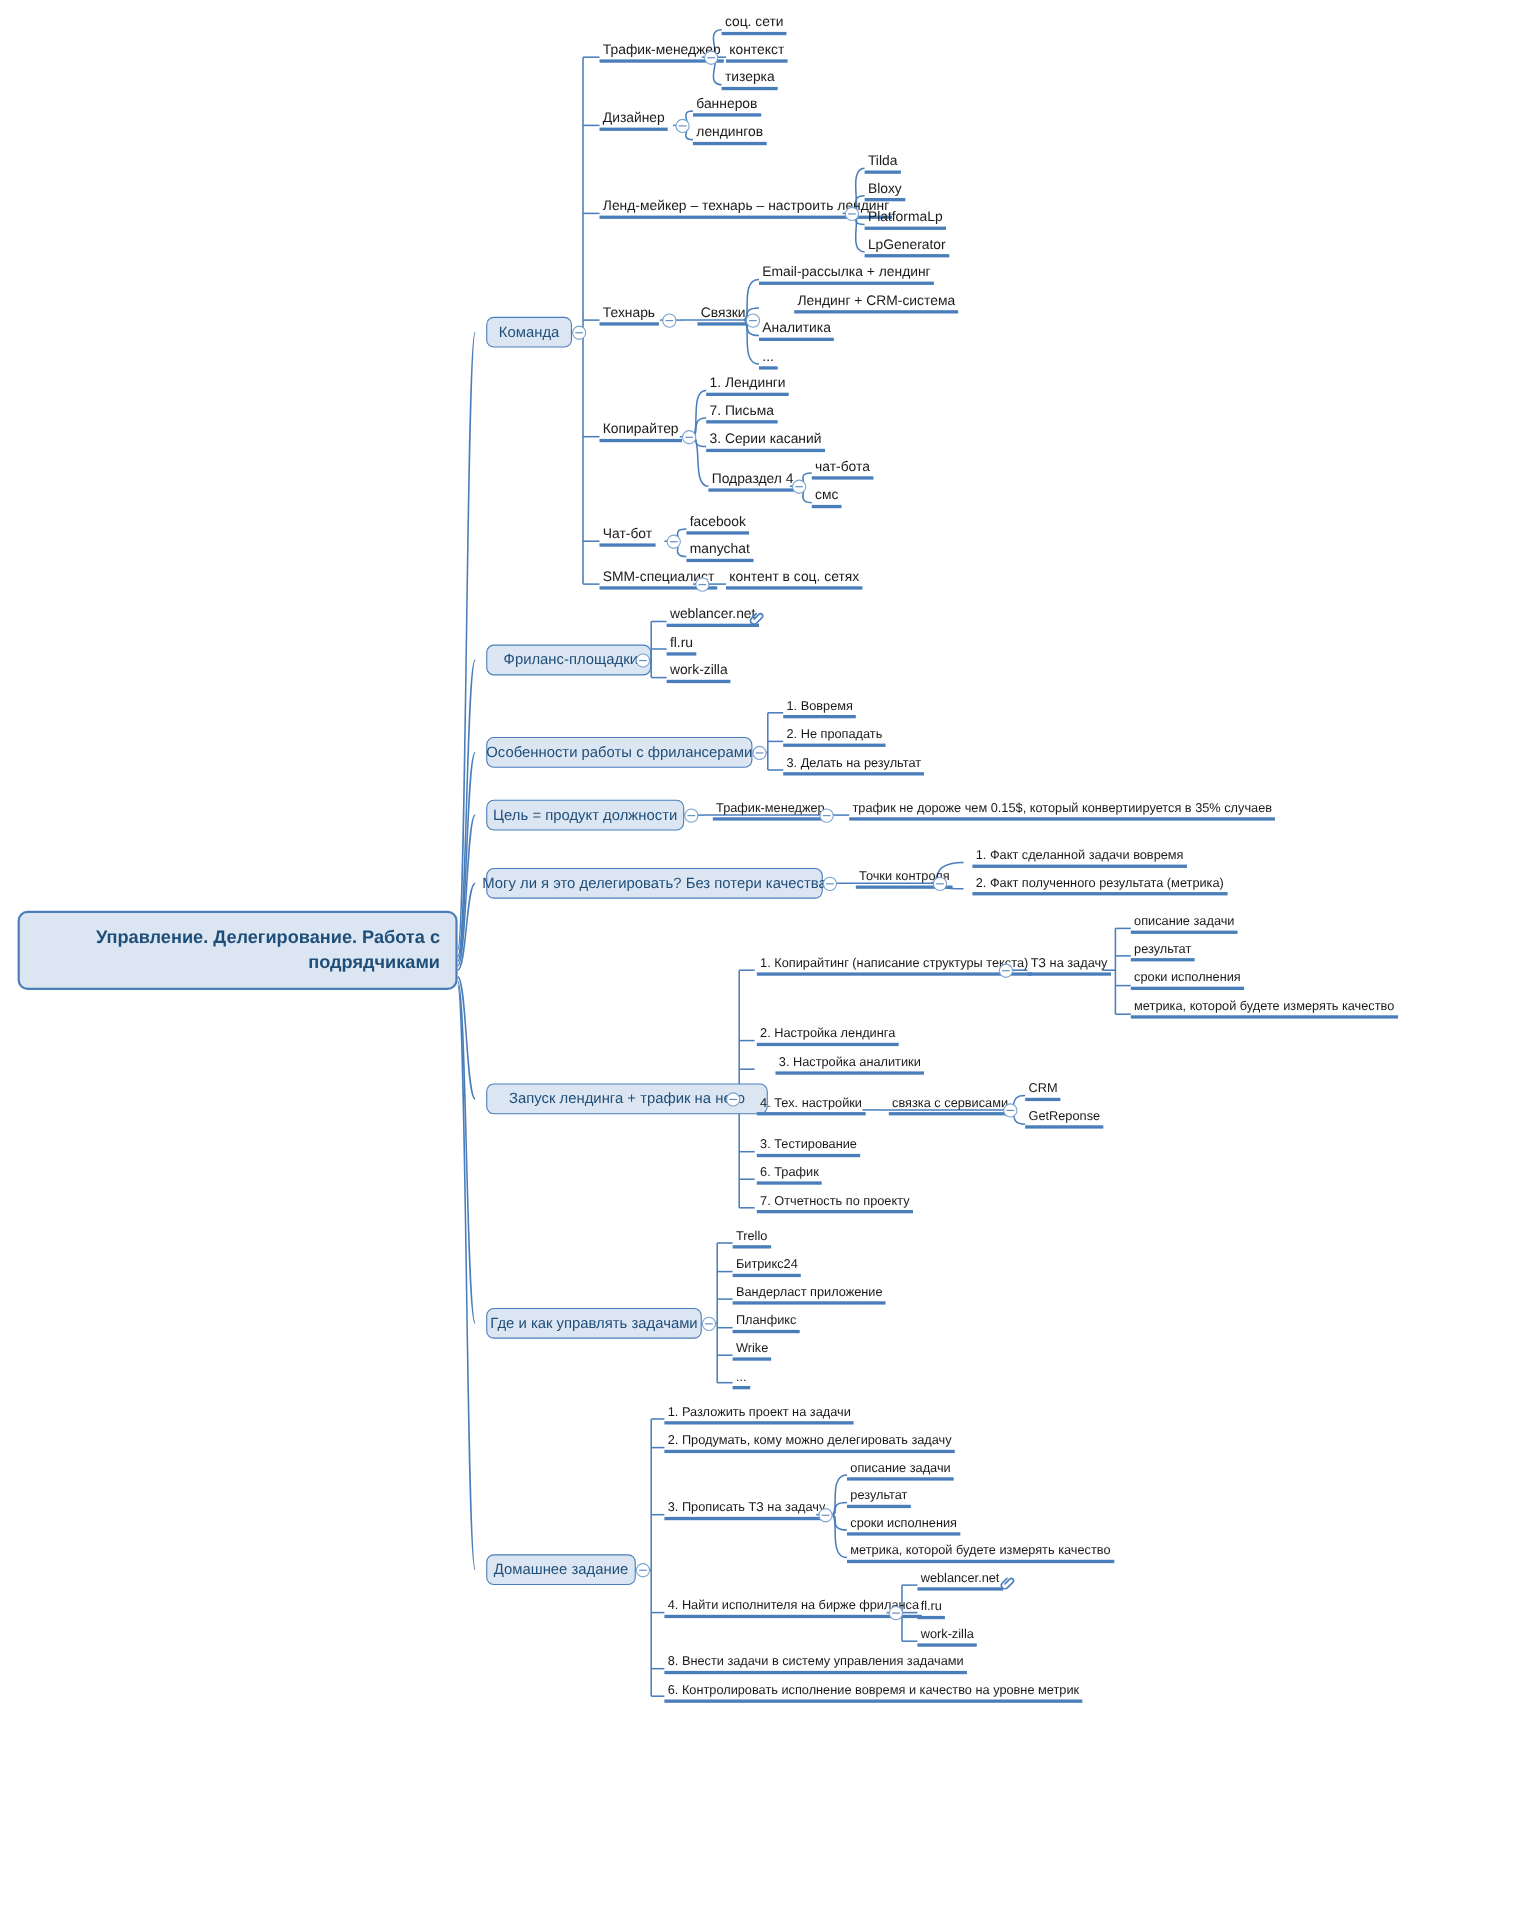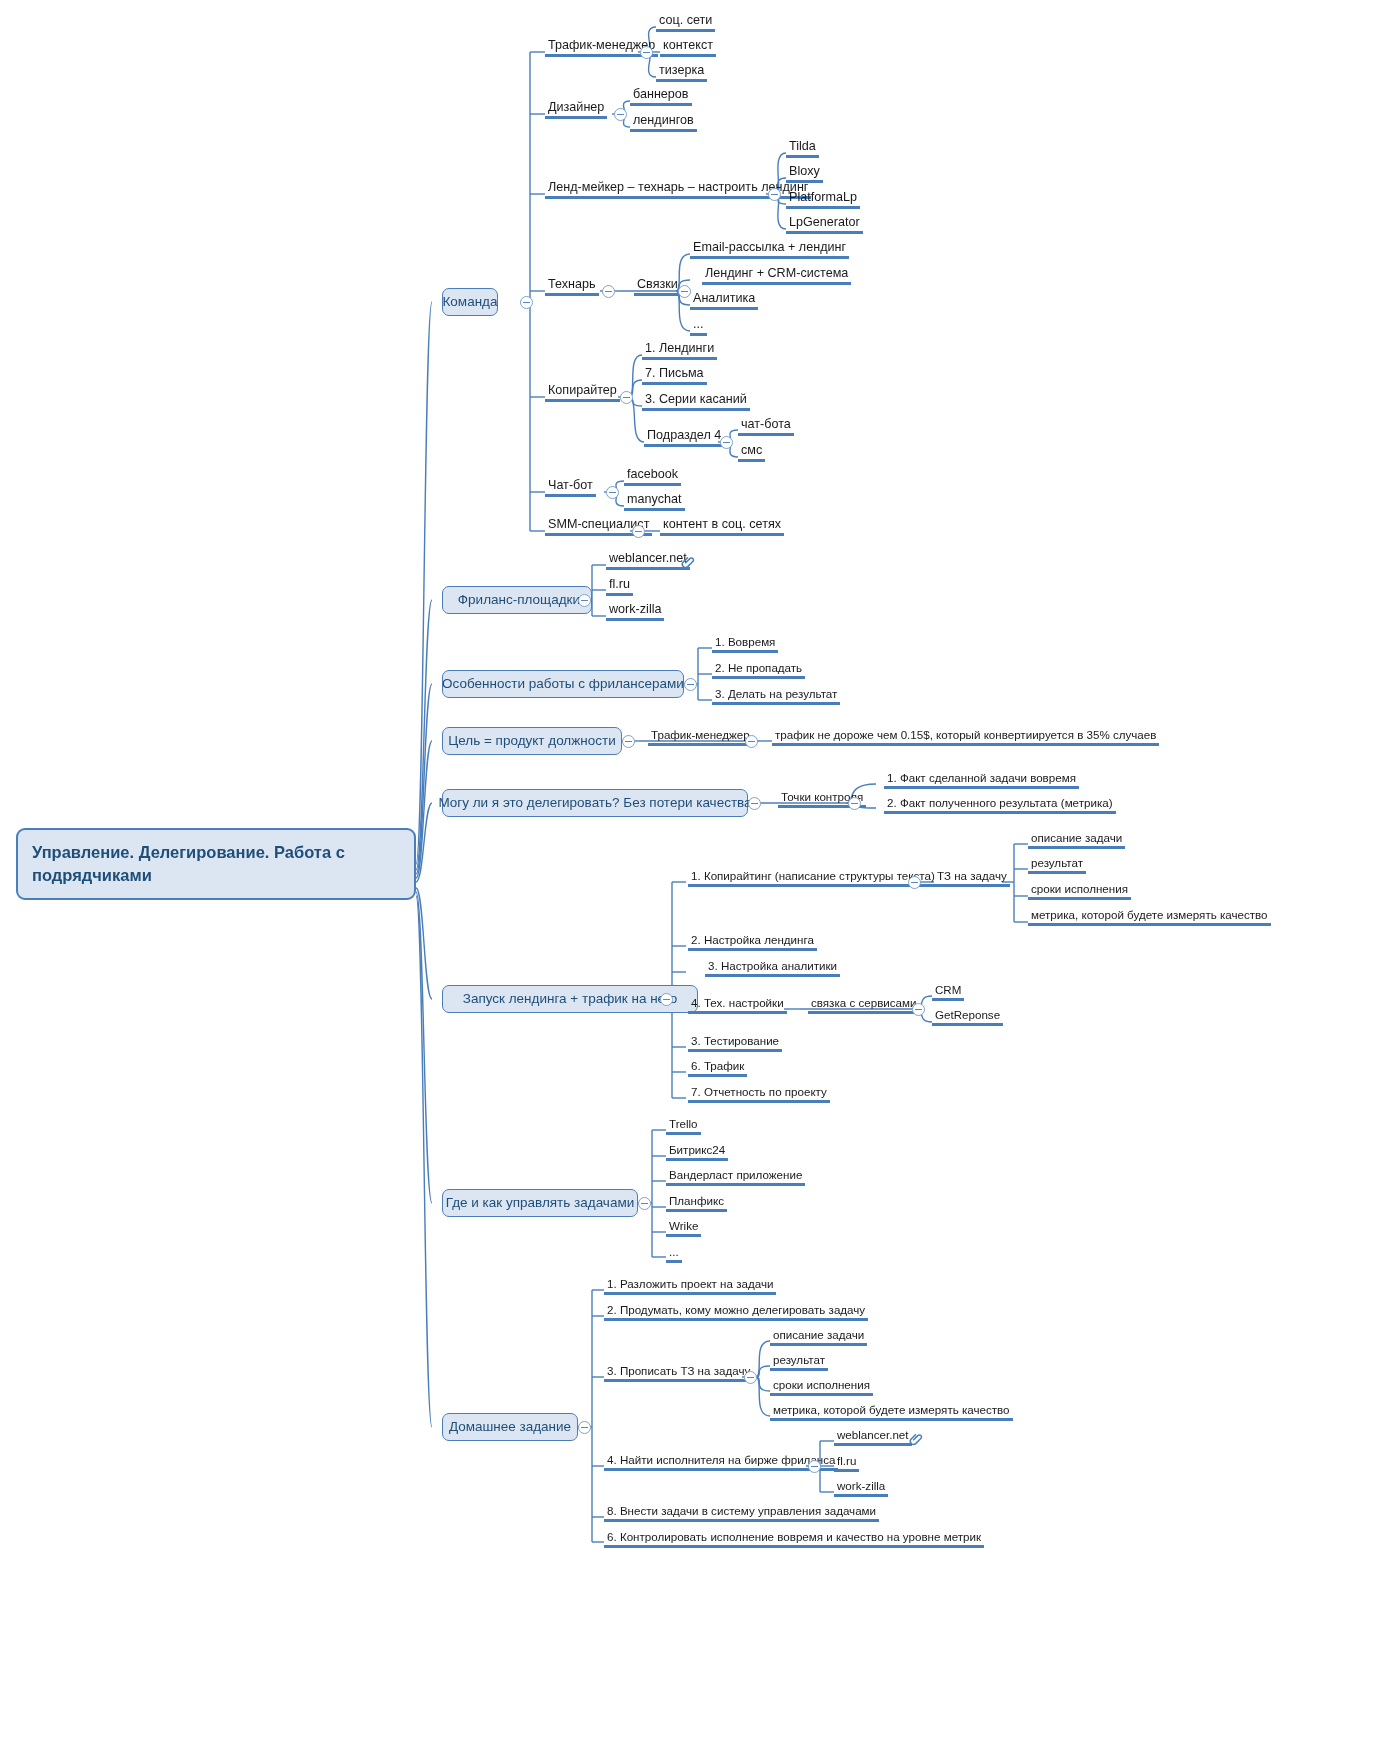--- a/index.html
+++ b/index.html
@@ -22,21 +22,21 @@
   .root-node{
     position:absolute;
     box-sizing:border-box;
     background:#dce6f2;
     border:2px solid #4a7ebb;
     border-radius:9px;
     color:#1f4e79;
     font-weight:bold;
     font-size:16.5px;
     line-height:1.38;
-    text-align:left;
+    text-align:right;
     display:flex;
     align-items:center;
     justify-content:center;
     padding:6px 14px;
   }
 
   
   .box-node{
     position:absolute;
     box-sizing:border-box;
@@ -230,21 +230,21 @@
       <path d="M820 1441 L 834 1441"></path>
       <path d="M820 1466 L 834 1466"></path>
       <path d="M820 1492 L 834 1492"></path>
     </g>
   </svg>
 
   <div class="root-node" style="left:16px;top:828px;width:400px;height:72px;">
     <span>Управление. Делегирование. Работа с подрядчиками</span>
   </div>
 
-  <div class="box-node" style="left:442px;top:288px;width:56px;height:28px;">
+  <div class="box-node" style="left:442px;top:288px;width:78px;height:28px;">
     <span>Команда</span>
   </div>
   <div class="toggle" style="left:520px;top:296px;"></div>
 
   <div class="box-node" style="left:442px;top:586px;width:150px;height:28px;justify-content:flex-end;">
     <span>Фриланс-площадки</span>
   </div>
   <div class="toggle" style="left:578px;top:594px;"></div>
 
   <div class="box-node" style="left:442px;top:670px;width:242px;height:28px;">
@@ -323,21 +323,21 @@
     <span>Технарь</span>
   </div>
   <div class="toggle" style="left:602px;top:285px;"></div>
   <div class="leaf s-13" style="left:634px;top:277px;">
     <span>Связки</span>
   </div>
   <div class="toggle" style="left:678px;top:285px;"></div>
   <div class="leaf s-13" style="left:690px;top:240px;">
     <span>Email-рассылка + лендинг</span>
   </div>
-  <div class="leaf s-13" style="left:702px;top:266px;">
+  <div class="leaf s-13" style="left:722px;top:266px;">
     <span>Лендинг + CRM-система</span>
   </div>
   <div class="leaf s-13" style="left:690px;top:291px;">
     <span>Аналитика</span>
   </div>
   <div class="leaf s-13" style="left:690px;top:317px;">
     <span>...</span>
   </div>
 
   <div class="leaf s-13" style="left:545px;top:383px;">

